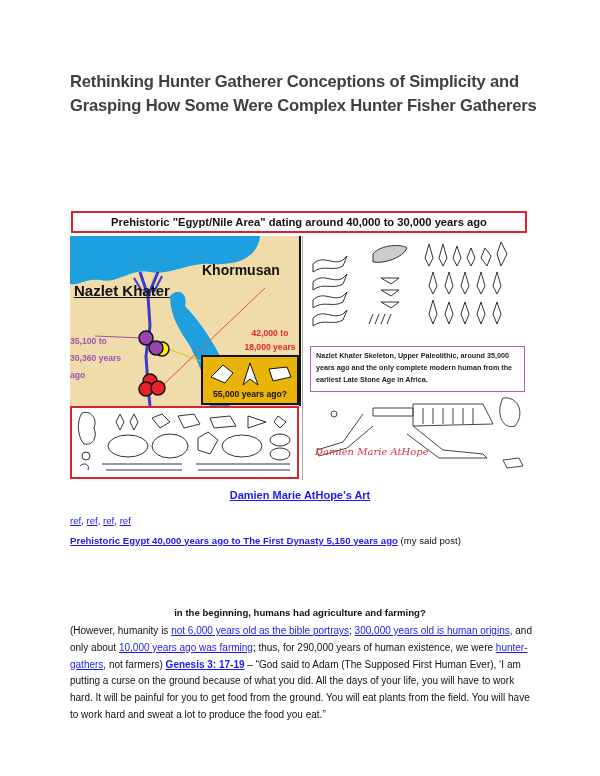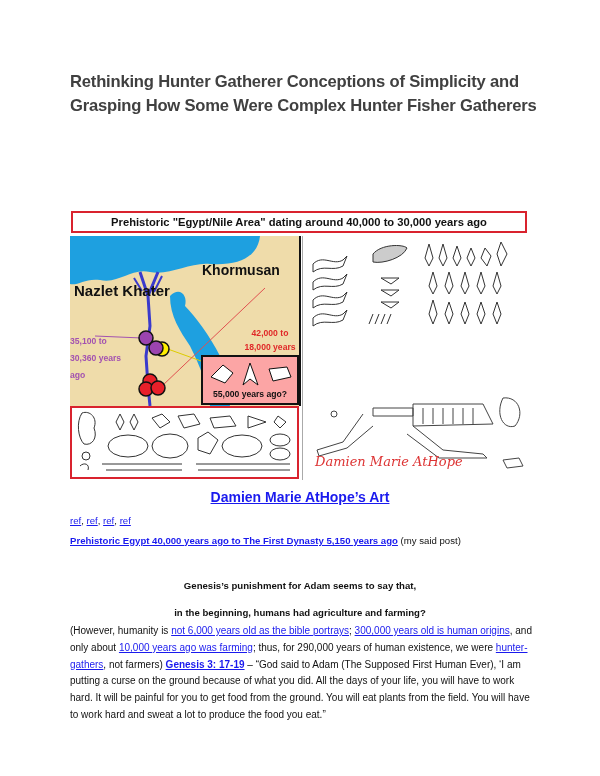--- a/index.html
+++ b/index.html
@@ -6,31 +6,31 @@
   body { width: 600px; height: 776px; position: relative; overflow: hidden; font-family: "Liberation Sans", sans-serif; color: #111; }
   .page { position: absolute; left: 0; top: 0; width: 600px; height: 776px; background: #fff; }
   .title { position: absolute; left: 70px; top: 70px; width: 470px; font-family: "Liberation Sans", sans-serif; font-weight: bold; font-size: 16.6px; line-height: 24px; color: #404040; letter-spacing: -0.2px; }
   .byline { position: absolute; left: 70px; top: 158px; font-weight: bold; font-size: 16.6px; color: #ff1a1a; letter-spacing: -0.2px; }
 
   .figure { position: absolute; left: 70px; top: 210px; width: 461px; height: 270px; background: #fff; }
   .fig-header { position: absolute; left: 1px; top: 1px; width: 456px; height: 22px; border: 2px solid #d9232e; background: #fff; display: flex; align-items: center; justify-content: center; font-weight: bold; font-size: 11.2px; color: #111; box-sizing: border-box; }
   .map-panel { position: absolute; left: 0; top: 26px; width: 231px; height: 170px; background: #efdcaa; overflow: hidden; border-right: 2px solid #111; box-sizing: border-box; }
   .right-panel { position: absolute; left: 232px; top: 26px; width: 229px; height: 244px; background: #fff; border-left: 1px solid #aaa; }
   .lithics-box { position: absolute; left: 0; top: 196px; width: 229px; height: 73px; border: 2px solid #d9232e; background: #fff; box-sizing: border-box; }
-  .yellow-box { position: absolute; left: 131px; top: 119px; width: 98px; height: 50px; background: #fca5a5; border: 2px solid #111; box-sizing: border-box; }
+  .yellow-box { position: absolute; left: 131px; top: 119px; width: 98px; height: 50px; background: #eab308; border: 2px solid #111; box-sizing: border-box; }
   .yellow-label { position: absolute; left: 0; bottom: 4px; width: 100%; text-align: center; font-weight: bold; font-size: 8.6px; color: #111; }
   .map-label { position: absolute; font-weight: bold; color: #111; }
-  .lbl-nazlet { left: 4px; top: 45px; font-size: 15px; line-height: 19px; }
+  .lbl-nazlet { left: 4px; top: 45px; font-size: 15px; line-height: 19px; text-decoration: underline; }
   .lbl-khormusan { left: 132px; top: 26px; font-size: 14px; }
   .lbl-purple { left: 0; top: 97px; width: 62px; text-align: left; font-size: 8.6px; line-height: 17px; color: #a352b0; }
   .lbl-red { left: 170px; top: 90px; width: 60px; text-align: center; font-size: 8.6px; line-height: 14px; color: #e02828; }
   .caption-box { position: absolute; left: 7px; top: 110px; width: 215px; height: 46px; border: 1.5px solid #a763b0; box-sizing: border-box; padding: 3px 5px; font-weight: bold; font-size: 7.2px; line-height: 12px; color: #222; }
-  .signature { position: absolute; left: 12px; top: 218px; font-family: "DejaVu Serif", serif; font-size: 13px; color: #d33; font-style: italic; }
+  .signature { position: absolute; left: 12px; top: 210px; font-family: "DejaVu Serif", serif; font-size: 10px; color: #d33; font-style: italic; }
 
-  .art-link { position: absolute; left: 0; top: 489px; width: 600px; text-align: center; font-weight: bold; font-size: 14px; }
+  .art-link { position: absolute; left: 0; top: 489px; width: 600px; text-align: center; font-weight: bold; font-size: 11px; }
   a, .link { color: #1a1aee; text-decoration: underline; }
   .refs { position: absolute; left: 70px; top: 515px; font-size: 9.6px; }
   .blog { position: absolute; left: 70px; top: 535px; font-size: 9.6px; }
   .blog .link { font-weight: bold; }
   .genesis-h { position: absolute; left: 0; width: 600px; text-align: center; font-weight: bold; font-size: 9.6px; color: #111; }
   .g1 { top: 580px; }
   .g2 { top: 607px; }
   .body-para { position: absolute; left: 70px; top: 623px; width: 462px; font-size: 10px; line-height: 16.8px; color: #111; }
   .body-para .bold-link { font-weight: bold; }
 </style>
@@ -129,20 +129,21 @@
           <path d="M162 32 L166 46 L162 54 L158 46 Z"></path>
             <path d="M178 32 L182 46 L178 54 L174 46 Z"></path>
           <path d="M194 32 L198 46 L194 54 L190 46 Z"></path>
           <path d="M130 60 L134 74 L130 84 L126 74 Z"></path>
             <path d="M146 62 L150 74 L146 84 L142 74 Z"></path>
           <path d="M162 62 L166 74 L162 84 L158 74 Z"></path>
             <path d="M178 62 L182 74 L178 84 L174 74 Z"></path>
           <path d="M194 62 L198 74 L194 84 L190 74 Z"></path>
         </g>
       </svg>
+      <div class="caption-box">Nazlet Khater Skeleton, Upper Paleolithic, around 35,000 years ago and the only complete modern human from the earliest Late Stone Age in Africa.</div>
       <svg width="229" height="80" viewBox="0 0 229 80" style="position:absolute;left:0;top:158px">
         <g fill="none" stroke="#444" stroke-width="1">
           <circle cx="31" cy="20" r="3"></circle>
           <path d="M70 14 L110 14 L110 22 L70 22 Z"></path>
           <path d="M110 10 L180 10 L190 30 L110 32 Z"></path>
           <path d="M120 14 L120 30 M130 14 L130 30 M140 14 L140 30 M150 14 L150 30 M160 14 L160 30 M170 14 L170 30"></path>
           <path d="M200 4 C216 2 222 20 212 32 C200 36 192 20 200 4 Z"></path>
           <path d="M60 20 L40 48 L14 56 L16 62 L44 54 L70 32"></path>
           <path d="M110 32 L140 56 L180 60 L184 64 L136 64 L104 40"></path>
           <path d="M200 66 L216 64 L220 72 L204 74 Z"></path>
@@ -157,20 +158,19 @@
   </div>
 
   <div class="refs">
     <span class="link">ref</span><span>, </span><span class="link">ref</span><span>, </span><span class="link">ref</span><span>, </span><span class="link">ref</span>
   </div>
 
   <div class="blog">
     <span class="link">Prehistoric Egypt 40,000 years ago to The First Dynasty 5,150 years ago</span><span> (my said post)</span>
   </div>
 
-  <div class="genesis-h g1">Genesis’s punishment for Adam seems to say that,</div>
   <div class="genesis-h g2">in the beginning, humans had agriculture and farming?</div>
 
   <div class="body-para">
     <span>(However, humanity is </span><span class="link">not 6,000 years old as the bible portrays</span><span>; </span><span class="link">300,000 years old is human origins</span><span>, and only about </span><span class="link">10,000 years ago was farming</span><span>; thus, for 290,000 years of human existence, we were </span><span class="link">hunter-gathers</span><span>, not farmers) </span><span class="link bold-link">Genesis 3: 17-19</span><span> – “God said to Adam (The Supposed First Human Ever), ‘I am putting a curse on the ground because of what you did. All the days of your life, you will have to work hard. It will be painful for you to get food from the ground. You will eat plants from the field. You will have to work hard and sweat a lot to produce the food you eat.”</span>
   </div>
 
 </div>
 
 </body></html>

